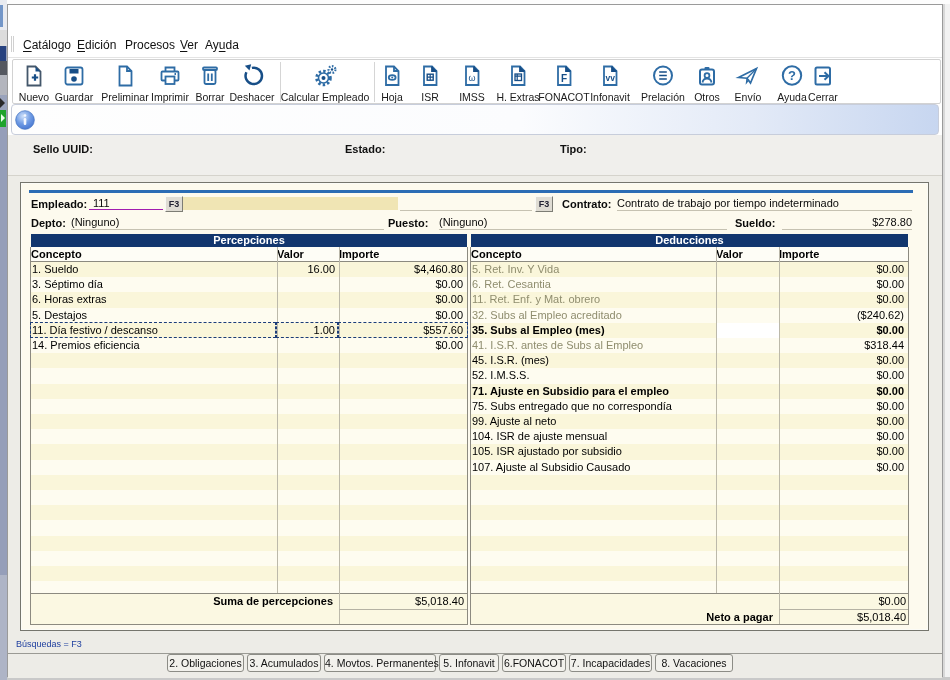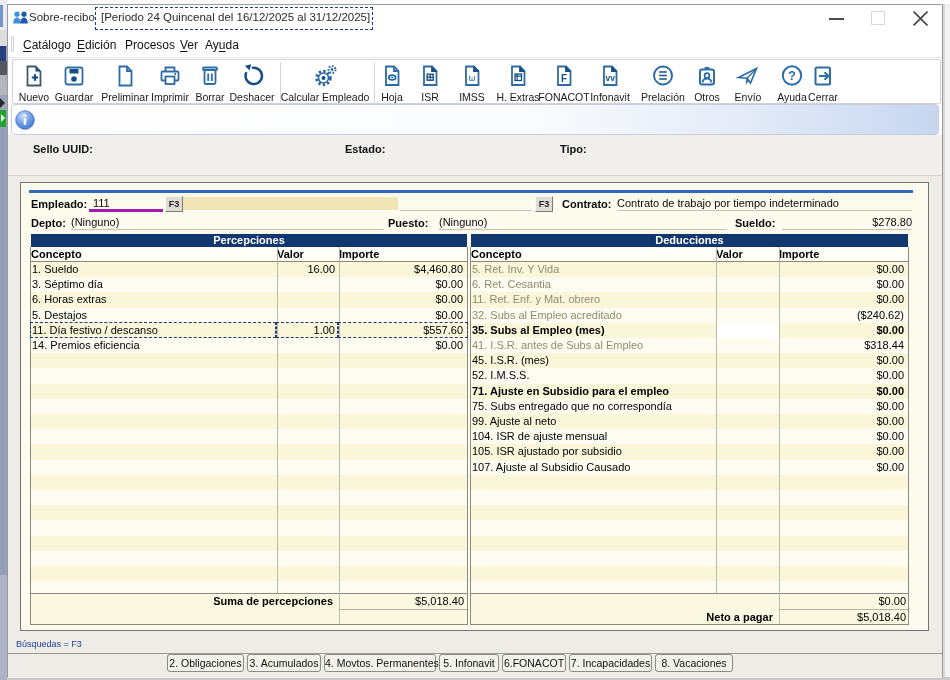--- a/index.html
+++ b/index.html
@@ -46,36 +46,20 @@
 <div class="a" style="left:0;top:110px;width:6px;height:17px;background:#1fa32c;"></div>
 <div class="a" style="left:1px;top:114px;width:0;height:0;border-top:4px solid transparent;border-bottom:4px solid transparent;border-left:4px solid #eaffea;"></div>
 <div class="a" style="left:0;top:127px;width:7px;height:448px;background:#959eb9;"></div>
 <div class="a" style="left:0;top:575px;width:7px;height:105px;background:#aeb4c6;"></div>
 <div class="a" style="left:943px;top:0;width:7px;height:680px;background:#f2f2f2;"></div>
 <div class="a" style="left:943px;top:4px;width:2px;height:673px;background:#d8d8d8;"></div>
 <div class="a" style="left:7px;top:0;width:943px;height:4px;background:#fdfdfd;"></div>
 <div class="a" style="left:7px;top:677px;width:943px;height:3px;background:#c9c9c9;"></div>
 <div id="win" class="a">
 
-<div id="tbar" class="a">
- <svg class="a" style="left:4px;top:5px" width="17" height="17" viewBox="0 0 17 17">
-  <circle cx="5" cy="4.2" r="2.6" fill="#3f8fd9"></circle>
-  <path d="M1.2,13.5 c0-4 2-6 3.8-6 c1.8,0 3.8,2 3.8,6 z" fill="#3f8fd9"></path>
-  <circle cx="12" cy="4.2" r="2.6" fill="#1d5ba8"></circle>
-  <path d="M8.2,13.5 c0-4 2-6 3.8-6 c1.8,0 3.8,2 3.8,6 z" fill="#1d5ba8"></path>
- </svg>
- <div class="a" style="left:21px;top:6px;font-size:11.5px;color:#2b2b2b;">Sobre-recibo</div>
- <div class="a" style="left:87px;top:2px;width:276px;height:21px;border:1.5px dashed #1b3c78;"></div>
- <div class="a" style="left:93px;top:6px;font-size:11.5px;color:#2b2b2b;white-space:nowrap;">[Periodo 24 Quincenal del 16/12/2025 al 31/12/2025]</div>
- <div class="a" style="left:821px;top:13px;width:15px;height:2px;background:#4a4a4a;"></div>
- <div class="a" style="left:863px;top:6px;width:12px;height:12px;border:1.5px solid #d8d8d8;"></div>
- <svg class="a" style="left:904px;top:5px" width="17" height="17" viewBox="0 0 17 17">
-        <path d="M1.5,1.5 L15.5,15.5 M15.5,1.5 L1.5,15.5" stroke="#3c3c3c" stroke-width="1.7"></path>
-      </svg>
-</div>
 
 <div id="menu" class="a">
  <div class="a" style="left:3px;top:3px;width:1px;height:16px;background:#d0d0d0;"></div>
  <div class="a" style="left:5px;top:3px;width:1px;height:16px;background:#d0d0d0;"></div>
  <div class="mi" style="left:15px;"><u>C</u>atálogo</div>
  <div class="mi" style="left:69px;"><u>E</u>dición</div>
  <div class="mi" style="left:117px;">Procesos</div>
  <div class="mi" style="left:172px;"><u>V</u>er</div>
  <div class="mi" style="left:197px;">Ay<u>u</u>da</div>
 </div>
@@ -246,21 +230,21 @@
 </svg>
 <div id="selband" class="a">
  <div class="sl" style="left:25px;">Sello UUID:</div>
  <div class="sl" style="left:337px;">Estado:</div>
  <div class="sl" style="left:552px;">Tipo:</div>
 </div>
 <div id="deskarea" class="a"></div>
 <div id="panel" class="a">
 <div class="a" style="left:8px;top:7px;width:884px;height:2.5px;background:#2b6cb4;"></div>
       <div class="a lab" style="left:10px;top:15px;">Empleado:</div>
-      <div class="a val" style="left:68px;top:14px;width:74px;padding-left:4px;box-sizing:border-box;border-bottom:3px solid #a21caf;">111</div>
+      <div class="a val" style="left:68px;top:14px;width:74px;padding-left:4px;box-sizing:border-box;border-bottom:1px solid #a21caf;">111</div>
       <div class="a fld3" style="left:144px;top:13px;width:16px;height:14px;">F3</div>
       <div class="a" style="left:162px;top:14px;width:215px;height:13px;background:#f0e5b4;"></div>
       <div class="a ul" style="left:379px;top:14px;width:132px;height:13px;"></div>
       <div class="a fld3" style="left:514px;top:13px;width:16px;height:14px;">F3</div>
       <div class="a lab" style="left:541px;top:15px;">Contrato:</div>
       <div class="a val ul" style="left:596px;top:14px;width:295px;height:13px;">Contrato de trabajo por tiempo indeterminado</div>
       <div class="a lab" style="left:10px;top:34px;">Depto:</div>
       <div class="a val ul" style="left:50px;top:33px;width:313px;height:13px;">(Ninguno)</div>
       <div class="a lab" style="left:367px;top:34px;">Puesto:</div>
       <div class="a val ul" style="left:418px;top:33px;width:288px;height:13px;">(Ninguno)</div>

